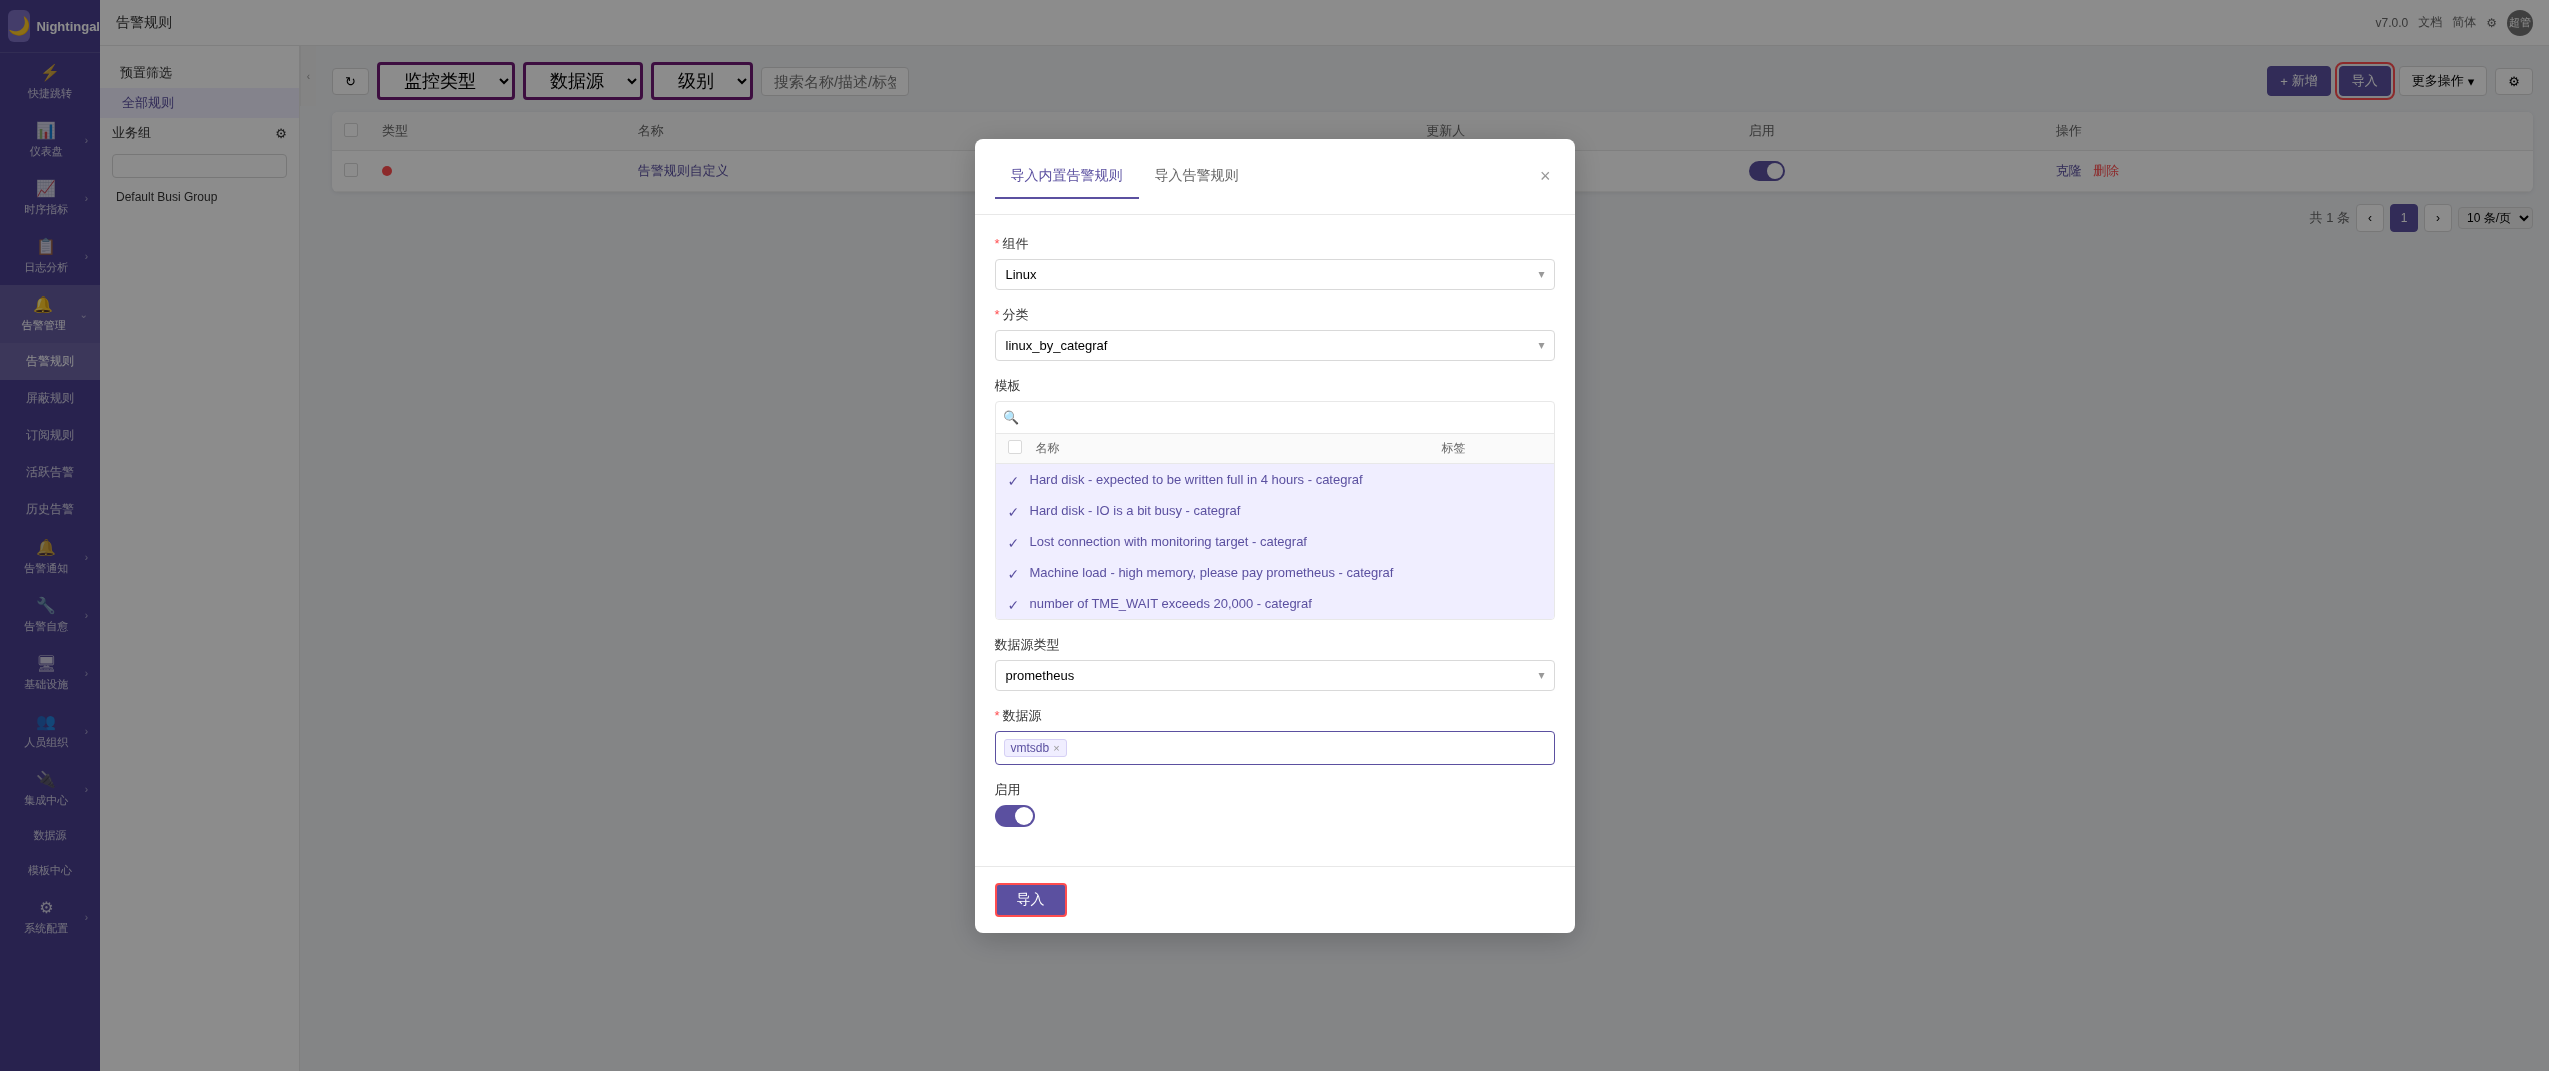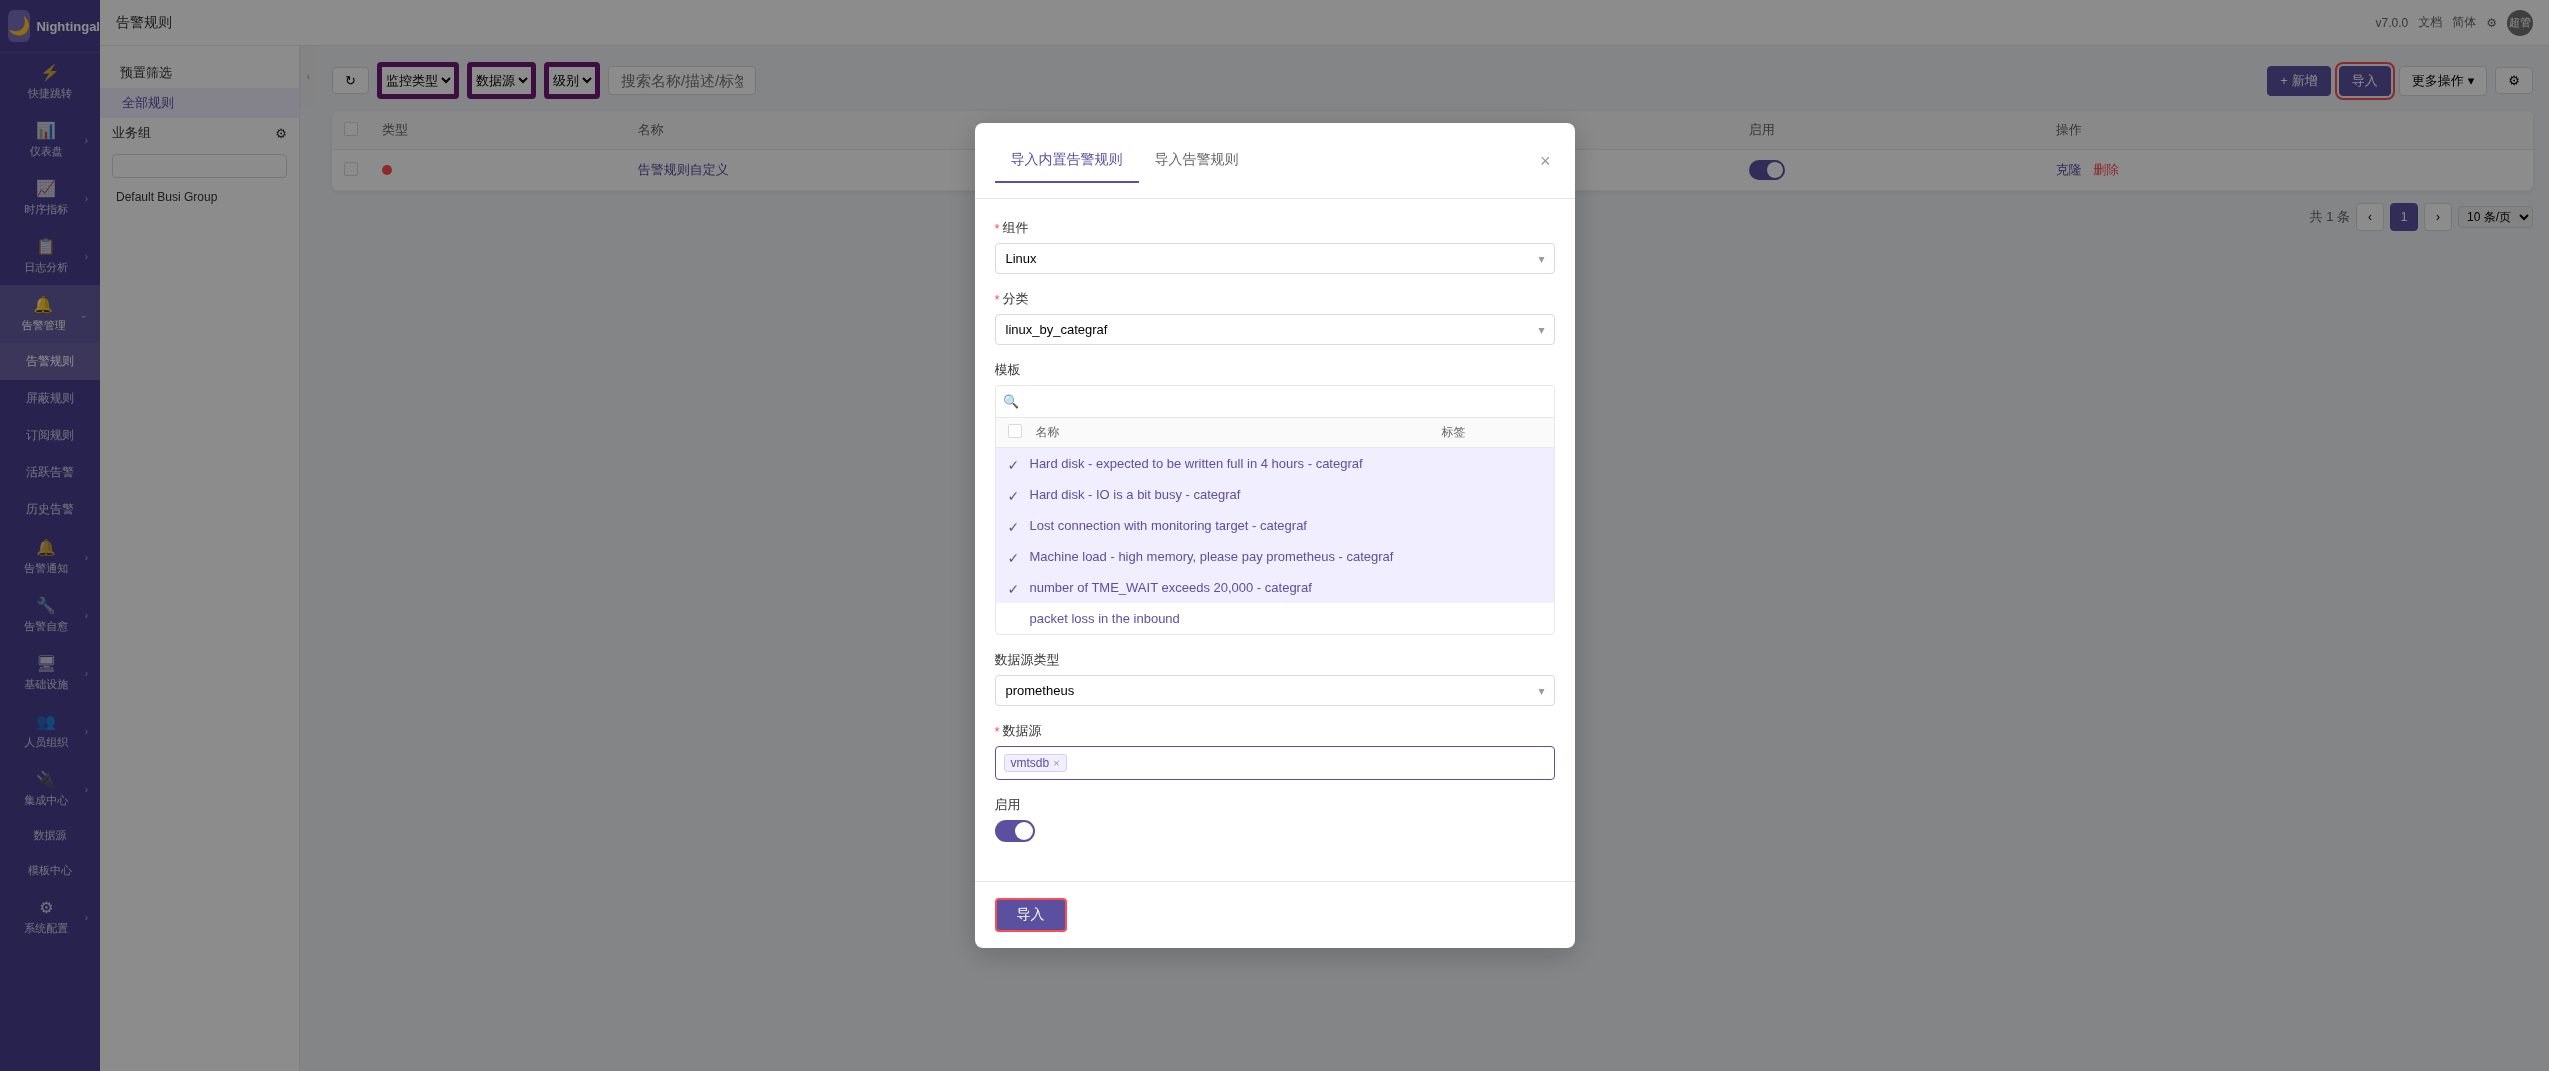--- a/index.html
+++ b/index.html
@@ -40,21 +40,21 @@
     .search-input { width: 100%; padding: 4px 8px; border: 1px solid #d9d9d9; border-radius: 4px; font-size: 12px; }
     .biz-group-item { padding: 6px 16px; font-size: 12px; color: #333; cursor: pointer; }
     .collapse-btn { width: 16px; height: 60px; background: #f0f0f0; display: flex; align-items: center; justify-content: center; cursor: pointer; color: #999; font-size: 10px; border-left: 1px solid #e8e8e8; flex-shrink: 0; }
 
     
     .table-area { flex: 1; padding: 16px; overflow-y: auto; }
     .table-toolbar { display: flex; align-items: center; gap: 8px; margin-bottom: 12px; flex-wrap: wrap; }
     .toolbar-btn { padding: 5px 12px; border: 1px solid #d9d9d9; background: #fff; border-radius: 4px; font-size: 13px; cursor: pointer; display: flex; align-items: center; gap: 4px; }
     .toolbar-btn.primary { background: #5b50a0; color: #fff; border-color: #5b50a0; }
     .toolbar-btn.import-active { background: #5b50a0; color: #fff; border-color: #5b50a0; outline: 2px solid #ff4d4f; outline-offset: 2px; }
-    .toolbar-select { padding: 5px 0; border: 5px solid #701a75; background: #fff; border-radius: 4px; font-size: 13px; cursor: pointer; }
+    .toolbar-select { padding: 5px 20px; border: 3px solid #701a75; background: #fff; border-radius: 4px; font-size: 18px; cursor: pointer; }
     .search-filter { padding: 5px 12px; border: 1px solid #d9d9d9; background: #fff; border-radius: 4px; font-size: 15px; width: 148px; }
     .toolbar-spacer { flex: 1; }
 
     
     .table { width: 100%; border-collapse: collapse; background: #fff; border-radius: 6px; overflow: hidden; box-shadow: 0 1px 4px rgba(0,0,0,0.08); }
     .table th { padding: 10px 12px; background: #fafafa; border-bottom: 1px solid #e8e8e8; font-size: 13px; font-weight: 500; color: #666; text-align: left; }
     .table td { padding: 10px 12px; border-bottom: 1px solid #f0f0f0; font-size: 13px; color: #333; }
     .toggle-on { width: 36px; height: 20px; background: #5b50a0; border-radius: 10px; position: relative; cursor: pointer; }
     .toggle-on::after { content: ''; position: absolute; width: 16px; height: 16px; background: #fff; border-radius: 50%; top: 2px; right: 2px; }
     .action-link { color: #5b50a0; cursor: pointer; font-size: 13px; margin-right: 8px; }
@@ -426,25 +426,20 @@
             <div class="template-item checked">
               <span class="template-check">✓</span>
               <span>Machine load - high memory, please pay prometheus - categraf</span>
               <span class="template-tag"></span>
             </div>
             <div class="template-item checked">
               <span class="template-check">✓</span>
               <span>number of TME_WAIT exceeds 20,000 - categraf</span>
               <span class="template-tag"></span>
             </div>
-            <div class="template-item">
-              <span class="template-check" style="color:transparent;">✓</span>
-              <span>packet loss in the inbound</span>
-              <span class="template-tag"></span>
-            </div>
           </div>
         </div>
       </div>
 
       <div class="form-group">
         <div class="form-label">
           <span>数据源类型</span>
         </div>
         <div class="form-select-wrapper">
           <select class="form-select-el">

